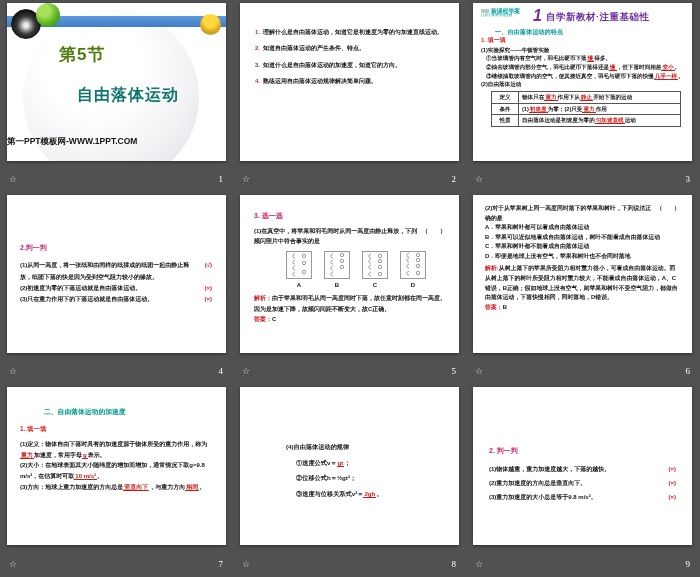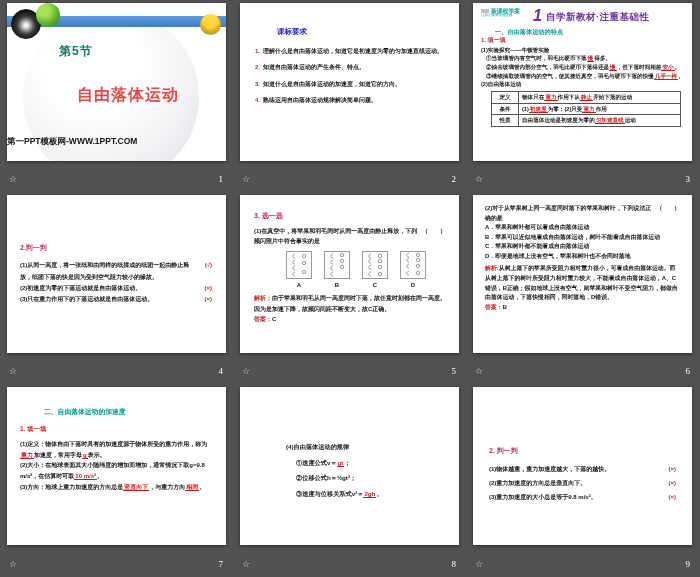--- a/index.html
+++ b/index.html
@@ -23,22 +23,22 @@
     background:radial-gradient(circle at 40% 32%,#ffffff 30%,#f2f2f5 62%,#e2e2e8 88%,#d8d8e0 100%);}
   .s1-bar{position:absolute;left:0;top:13px;width:100%;height:11px;
     background:linear-gradient(#5d9ade,#3f7ec6);}
   .s1-dandelion{position:absolute;left:4px;top:6px;width:28px;height:28px;border-radius:50%;
     background:radial-gradient(circle at 50% 55%,#ededed 0 2px,#9a9a9a 5px,#3a3a3a 9px,#0b0b0b 75%);
     border:1px solid #1c1c1c;}
   .s1-leaf{position:absolute;left:29px;top:0;width:24px;height:24px;border-radius:50%;
     background:radial-gradient(circle at 35% 32%,#a8e058 0 25%,#55b224 60%,#2f8412 100%);}
   .s1-flower{position:absolute;right:5px;top:11px;width:21px;height:21px;border-radius:50%;
     background:radial-gradient(circle at 50% 32%,#ffd83e 0 38%,#eaa81e 58%,#5aa83c 100%);}
-  .s1-t1{position:absolute;left:52px;top:40px;font-size:12px;color:#0f766e;letter-spacing:1px;}
-  .s1-t2{position:absolute;left:70px;top:82px;font-size:16px;color:#ef4444;letter-spacing:1px;}
+  .s1-t1{position:absolute;left:52px;top:40px;font-size:17px;color:#4d7c0f;letter-spacing:1px;}
+  .s1-t2{position:absolute;left:70px;top:82px;font-size:16px;color:#0f766e;letter-spacing:1px;}
   .s1-foot{position:absolute;left:0;top:133px;width:100%;text-align:left;font-size:8.5px;color:#141414;}
 
   
   .s2-body{padding:24px 12px 0 15px;font-size:6px;}
   .s2-h{color:#2222cc;font-size:7.5px;margin:0 0 9px 22px;}
   .li{display:flex;gap:3px;line-height:1.9;margin-bottom:5px;}
   .li .num{color:#b03030;}
 
   
   .s3-body{padding:5px 7px 0 8px;font-size:5.6px;line-height:1.55;}
@@ -103,21 +103,20 @@
       <div class="s1-t2">自由落体运动</div>
       <div class="s1-foot">第一PPT模板网-WWW.1PPT.COM</div>
     </div>
     <span class="star">☆</span>
     <span class="pnum">1</span>
   </div>
 
   <div class="cell">
     <div class="slide">
       <div class="s2-body">
-        <div class="s2-h">课标要求</div>
         <div class="li">
           <span class="num">1.</span>
           <span>理解什么是自由落体运动，知道它是初速度为零的匀加速直线运动。</span>
         </div>
         <div class="li">
           <span class="num">2.</span>
           <span>知道自由落体运动的产生条件、特点。</span>
         </div>
         <div class="li">
           <span class="num">3.</span>

